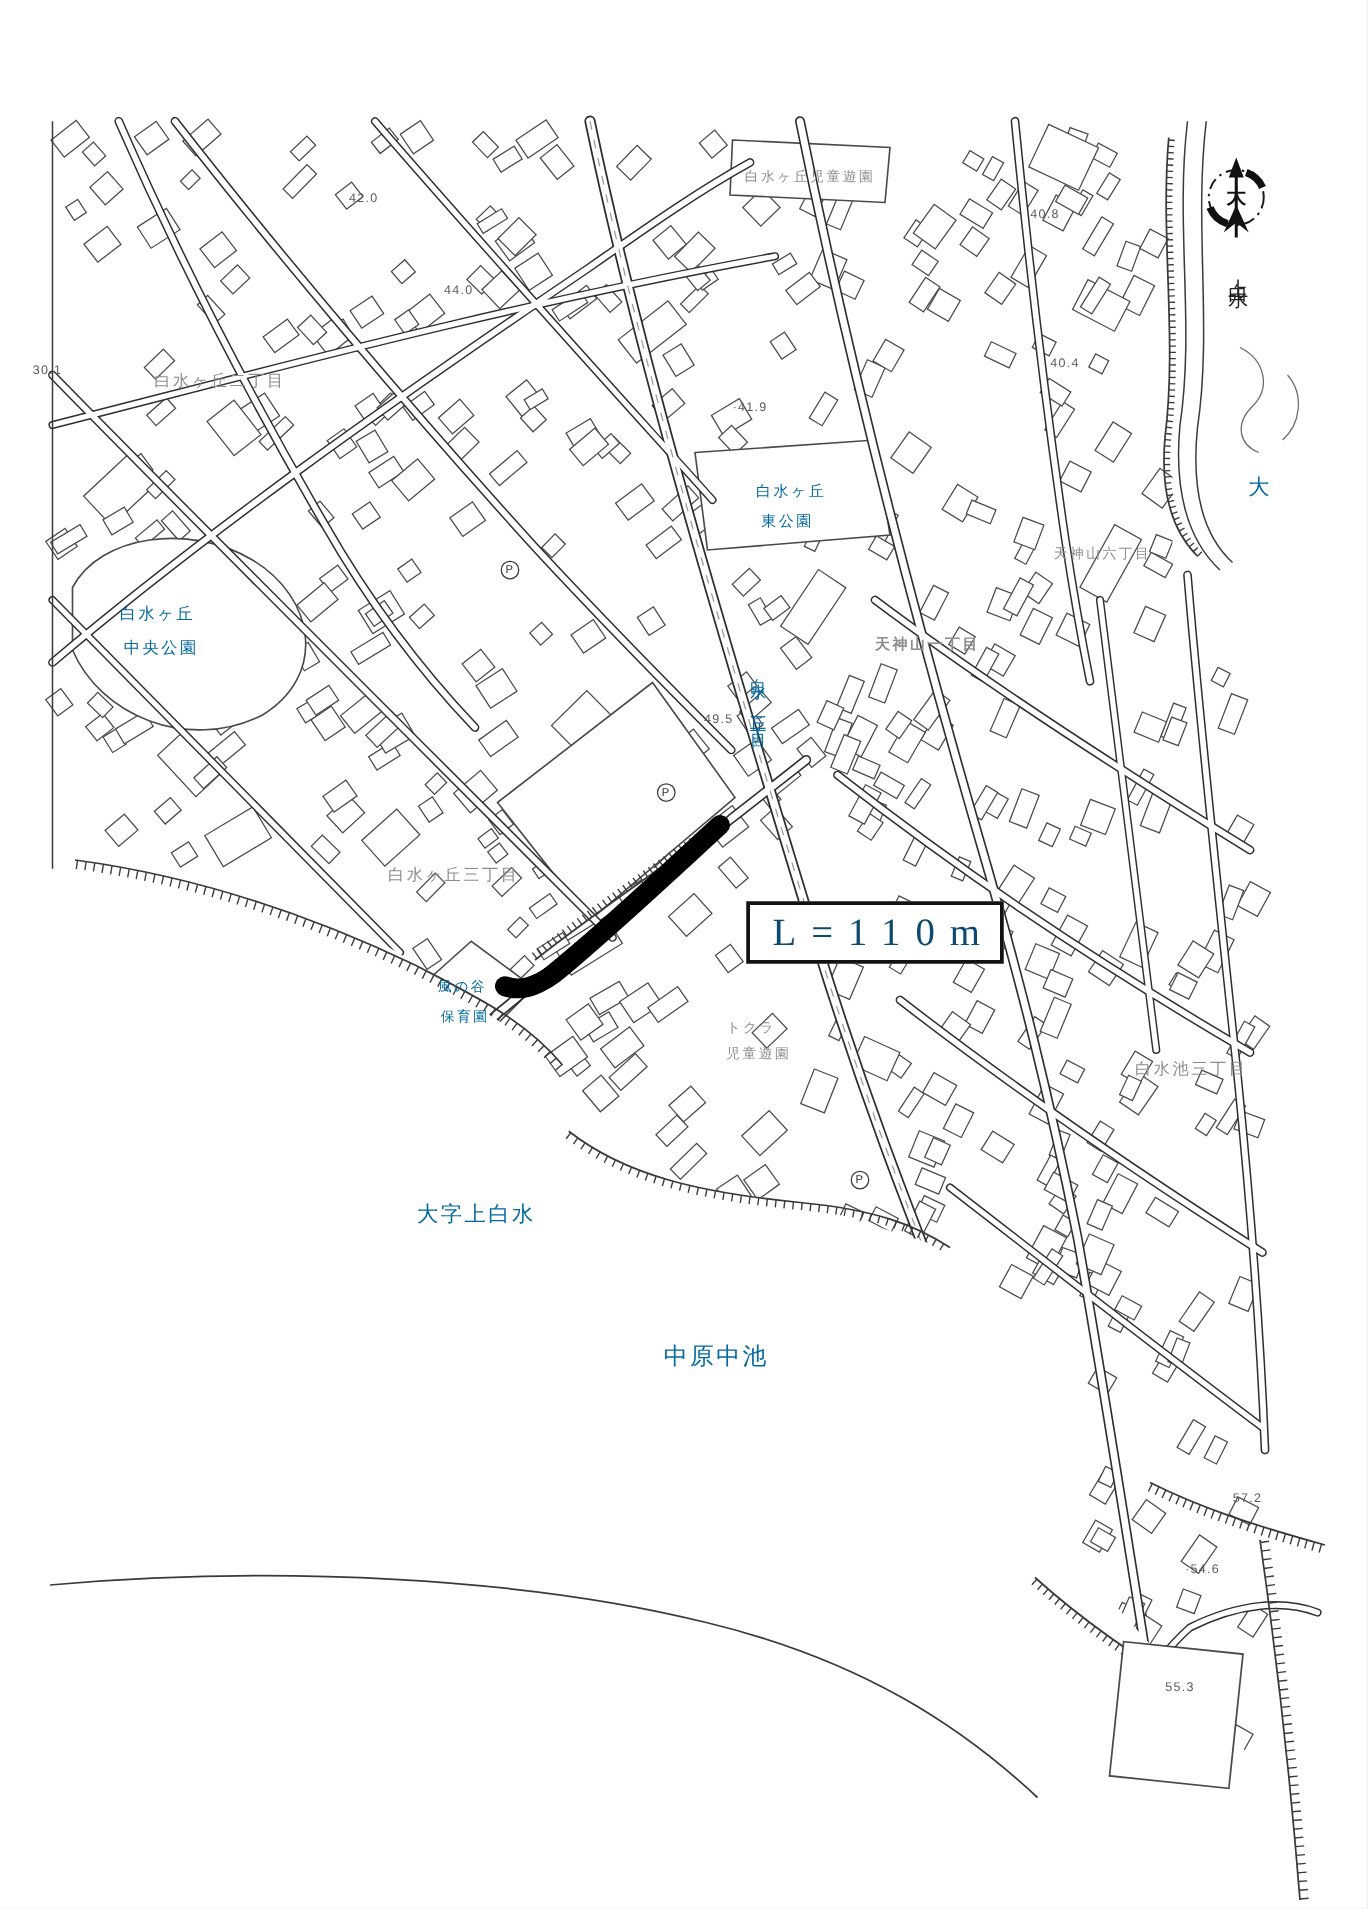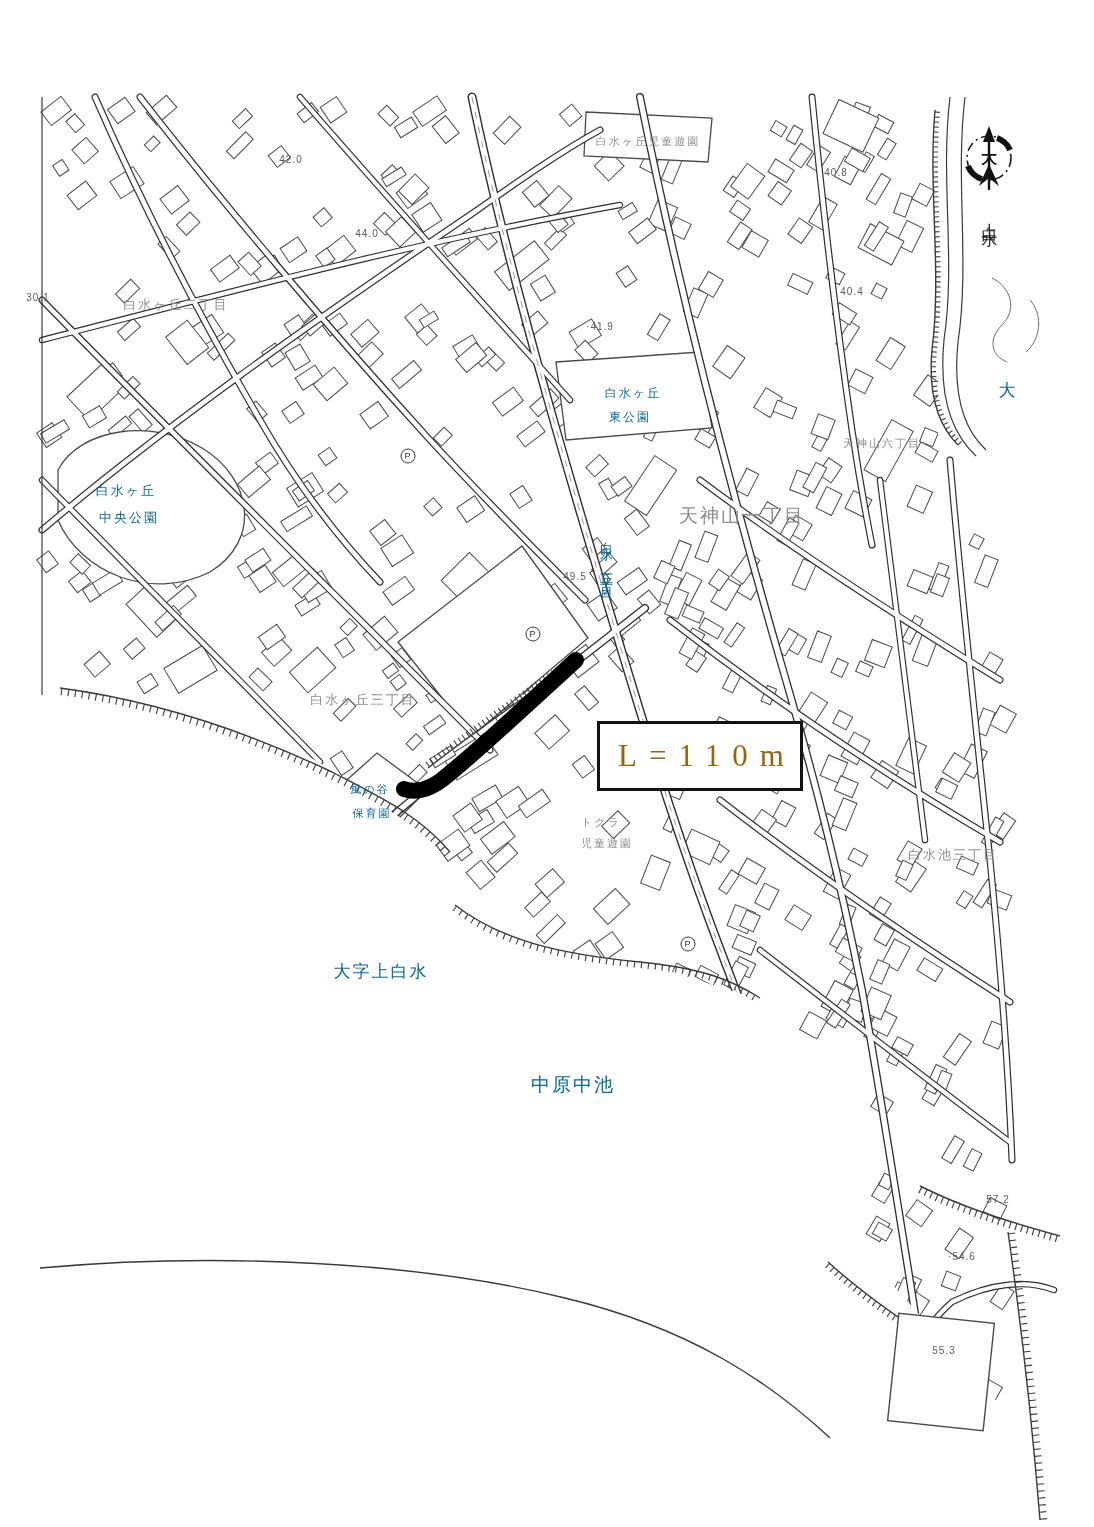--- a/index.html
+++ b/index.html
@@ -23,25 +23,25 @@
   .map-label.faint{color:#8d8d8d;}
   .map-label.vertical{
     writing-mode:vertical-rl; text-orientation:upright;
     transform:translate(-50%,-50%); letter-spacing:5px;
   }
   .elev{
     position:absolute; transform:translate(-50%,-50%);
     font-size:10px; color:#5a5a5a; letter-spacing:1px; white-space:nowrap;
   }
   .route-badge{
-    position:absolute; left:597px; top:721px; width:206px; height:70px;
+    position:absolute; left:597px; top:721px; width:206px; height:50px;
     background:#ffffff; border:3px solid #121212;
     display:flex; align-items:center; justify-content:center;
     font-family:"Liberation Serif","DejaVu Serif",serif;
-    font-size:31px; letter-spacing:12px; color:#a16207;
+    font-size:31px; letter-spacing:12px; color:#0c4a6e;
     padding-left:14px; box-sizing:border-box;
   }
   .compass{
     position:absolute; left:952px; top:112px; width:74px; height:170px;
     display:flex; flex-direction:column; align-items:center;
   }
   .compass-place{
     writing-mode:vertical-rl; text-orientation:upright;
     font-size:16px; color:#222; letter-spacing:4px; margin-top:2px;
   }
@@ -833,21 +833,21 @@
 
 
   <div id="labels">
       <div class="map-label faint" style="left: 648px; top: 141px; font-size: 11px;">白水ヶ丘児童遊園</div>
       <div class="map-label faint" style="left: 176px; top: 305px; font-size: 13px;">白水ヶ丘二丁目</div>
       <div class="map-label" style="left: 126px; top: 491px; font-size: 13px;">白水ヶ丘</div>
       <div class="map-label" style="left: 129px; top: 518px; font-size: 13px;">中央公園</div>
       <div class="map-label" style="left: 633px; top: 393px; font-size: 12px;">白水ヶ丘</div>
       <div class="map-label" style="left: 630px; top: 417px; font-size: 12px;">東公園</div>
       <div class="map-label vertical" style="left: 606px; top: 557px; font-size: 13px;">白水ヶ丘一丁目</div>
-      <div class="map-label faint" style="left: 742px; top: 516px; font-size: 19px;">天神山一丁目</div>
+      <div class="map-label faint" style="left: 742px; top: 516px; font-size: 12px; font-weight: bold;">天神山一丁目</div>
       <div class="map-label faint" style="left: 882px; top: 443px; font-size: 11px;">天神山六丁目</div>
       <div class="map-label faint" style="left: 363px; top: 700px; font-size: 13px;">白水ヶ丘三丁目</div>
       <div class="map-label" style="left: 370px; top: 789px; font-size: 11px; text-align: right;">風の谷</div>
       <div class="map-label" style="left: 372px; top: 813px; font-size: 11px;">保育園</div>
       <div class="map-label faint" style="left: 601px; top: 822px; font-size: 11px;">トクラ</div>
       <div class="map-label faint" style="left: 607px; top: 843px; font-size: 11px;">児童遊園</div>
       <div class="map-label faint" style="left: 953px; top: 855px; font-size: 13px;">白水池三丁目</div>
       <div class="map-label" style="left: 381px; top: 971px; font-size: 17px; text-align: right;">大字上白水</div>
       <div class="map-label" style="left: 573px; top: 1085px; font-size: 19px;">中原中池</div>
       <div class="map-label" style="left: 1008px; top: 390px; font-size: 17px;">大</div>

